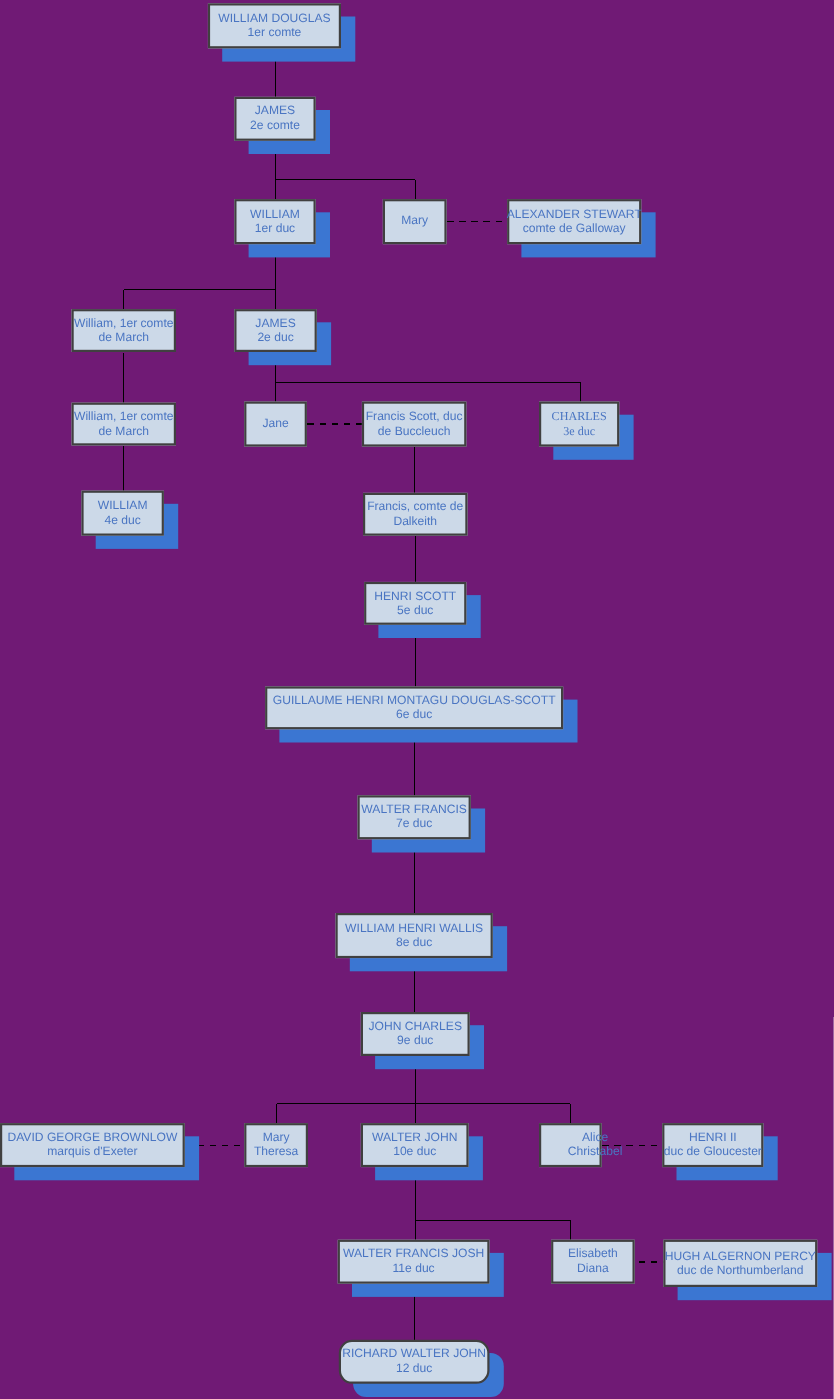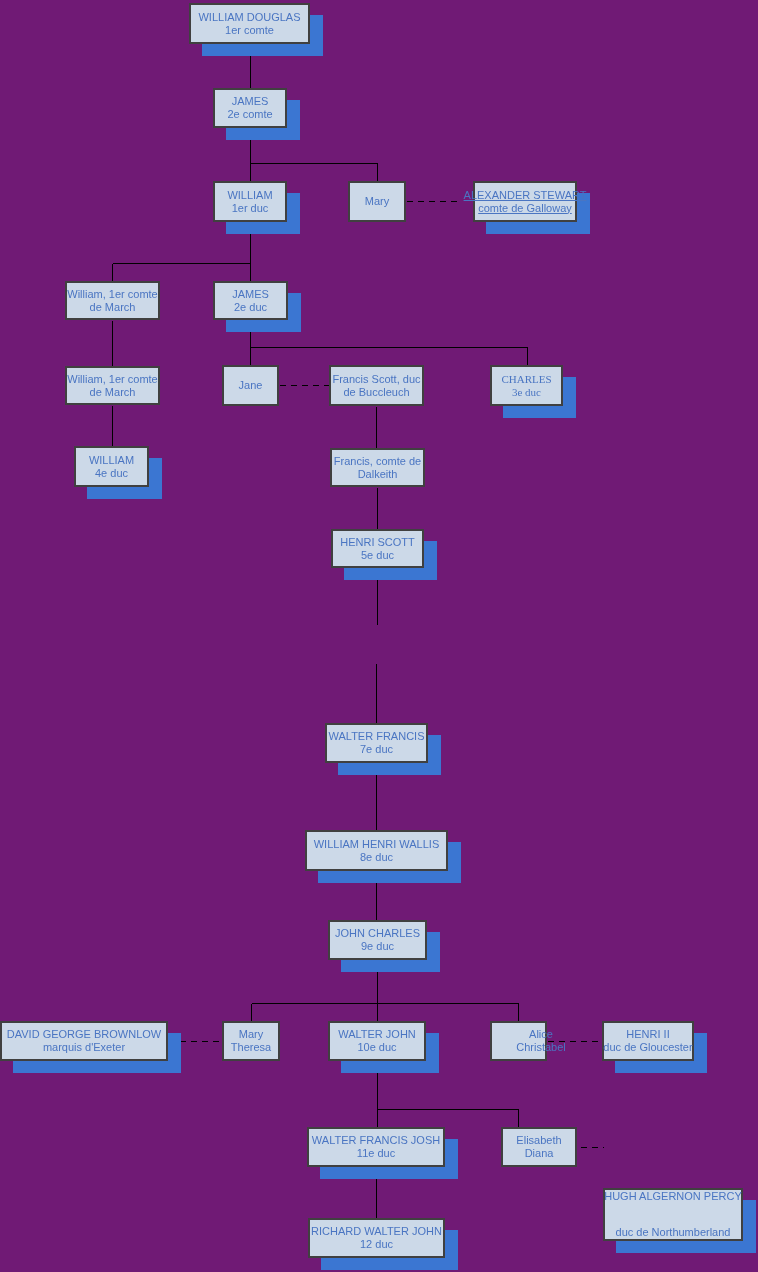--- a/index.html
+++ b/index.html
@@ -90,21 +90,21 @@
       <span>JAMES</span>
       <span>2e comte</span>
     </div>
     <div class="node shadow" style="left: 213px; top: 181px; width: 74px; height: 41px;">
       <span>WILLIAM</span>
       <span>1er duc</span>
     </div>
     <div class="node" style="left: 348px; top: 181px; width: 58px; height: 41px;">
       <span>Mary</span>
     </div>
-    <div class="node shadow" style="left: 473px; top: 181px; width: 104px; height: 41px; text-decoration: underline;">
+    <div class="node shadow" style="left: 461px; top: 181px; width: 122px; height: 41px;">
       <span>ALEXANDER STEWART</span>
       <span>comte de Galloway</span>
     </div>
     <div class="node" style="left: 65px; top: 281px; width: 95px; height: 39px;">
       <span>William, 1er comte</span>
       <span>de March</span>
     </div>
     <div class="node shadow" style="left: 213px; top: 281px; width: 75px; height: 39px;">
       <span>JAMES</span>
       <span>2e duc</span>
@@ -128,20 +128,24 @@
       <span>WILLIAM</span>
       <span>4e duc</span>
     </div>
     <div class="node" style="left: 330px; top: 448px; width: 95px; height: 39px;">
       <span>Francis, comte de</span>
       <span>Dalkeith</span>
     </div>
     <div class="node shadow" style="left: 331px; top: 529px; width: 93px; height: 39px;">
       <span>HENRI SCOTT</span>
       <span>5e duc</span>
+    </div>
+    <div class="node shadow" style="left: 241px; top: 624px; width: 271px; height: 39px;">
+      <span>GUILLAUME HENRI MONTAGU DOUGLAS-SCOTT</span>
+      <span>6e duc</span>
     </div>
     <div class="node shadow" style="left: 325px; top: 723px; width: 103px; height: 40px;">
       <span>WALTER FRANCIS</span>
       <span>7e duc</span>
     </div>
     <div class="node shadow" style="left: 305px; top: 830px; width: 143px; height: 41px;">
       <span>WILLIAM HENRI WALLIS</span>
       <span>8e duc</span>
     </div>
     <div class="node shadow" style="left: 328px; top: 920px; width: 99px; height: 40px;">
@@ -169,21 +173,21 @@
       <span>duc de Gloucester</span>
     </div>
     <div class="node shadow" style="left: 307px; top: 1127px; width: 138px; height: 40px;">
       <span>WALTER FRANCIS JOSH</span>
       <span>11e duc</span>
     </div>
     <div class="node" style="left: 489px; top: 1127px; width: 76px; height: 40px; margin-left: 12px;">
       <span>Elisabeth</span>
       <span>Diana</span>
     </div>
-    <div class="node shadow" style="left: 603px; top: 1188px; width: 140px; height: 53px; justify-content: space-between;">
+    <div class="node shadow" style="left: 603px; top: 1127px; width: 140px; height: 43px;">
       <span>HUGH ALGERNON PERCY</span>
       <span>duc de Northumberland</span>
     </div>
-    <div class="node shadow" style="left: 308px; top: 1218px; width: 137px; height: 40px;">
+    <div class="node shadow" style="left: 308px; top: 1218px; width: 137px; height: 40px; border-radius: 12px;">
       <span>RICHARD WALTER JOHN</span>
       <span>12 duc</span>
     </div>
   </div>
 
 </body></html>

